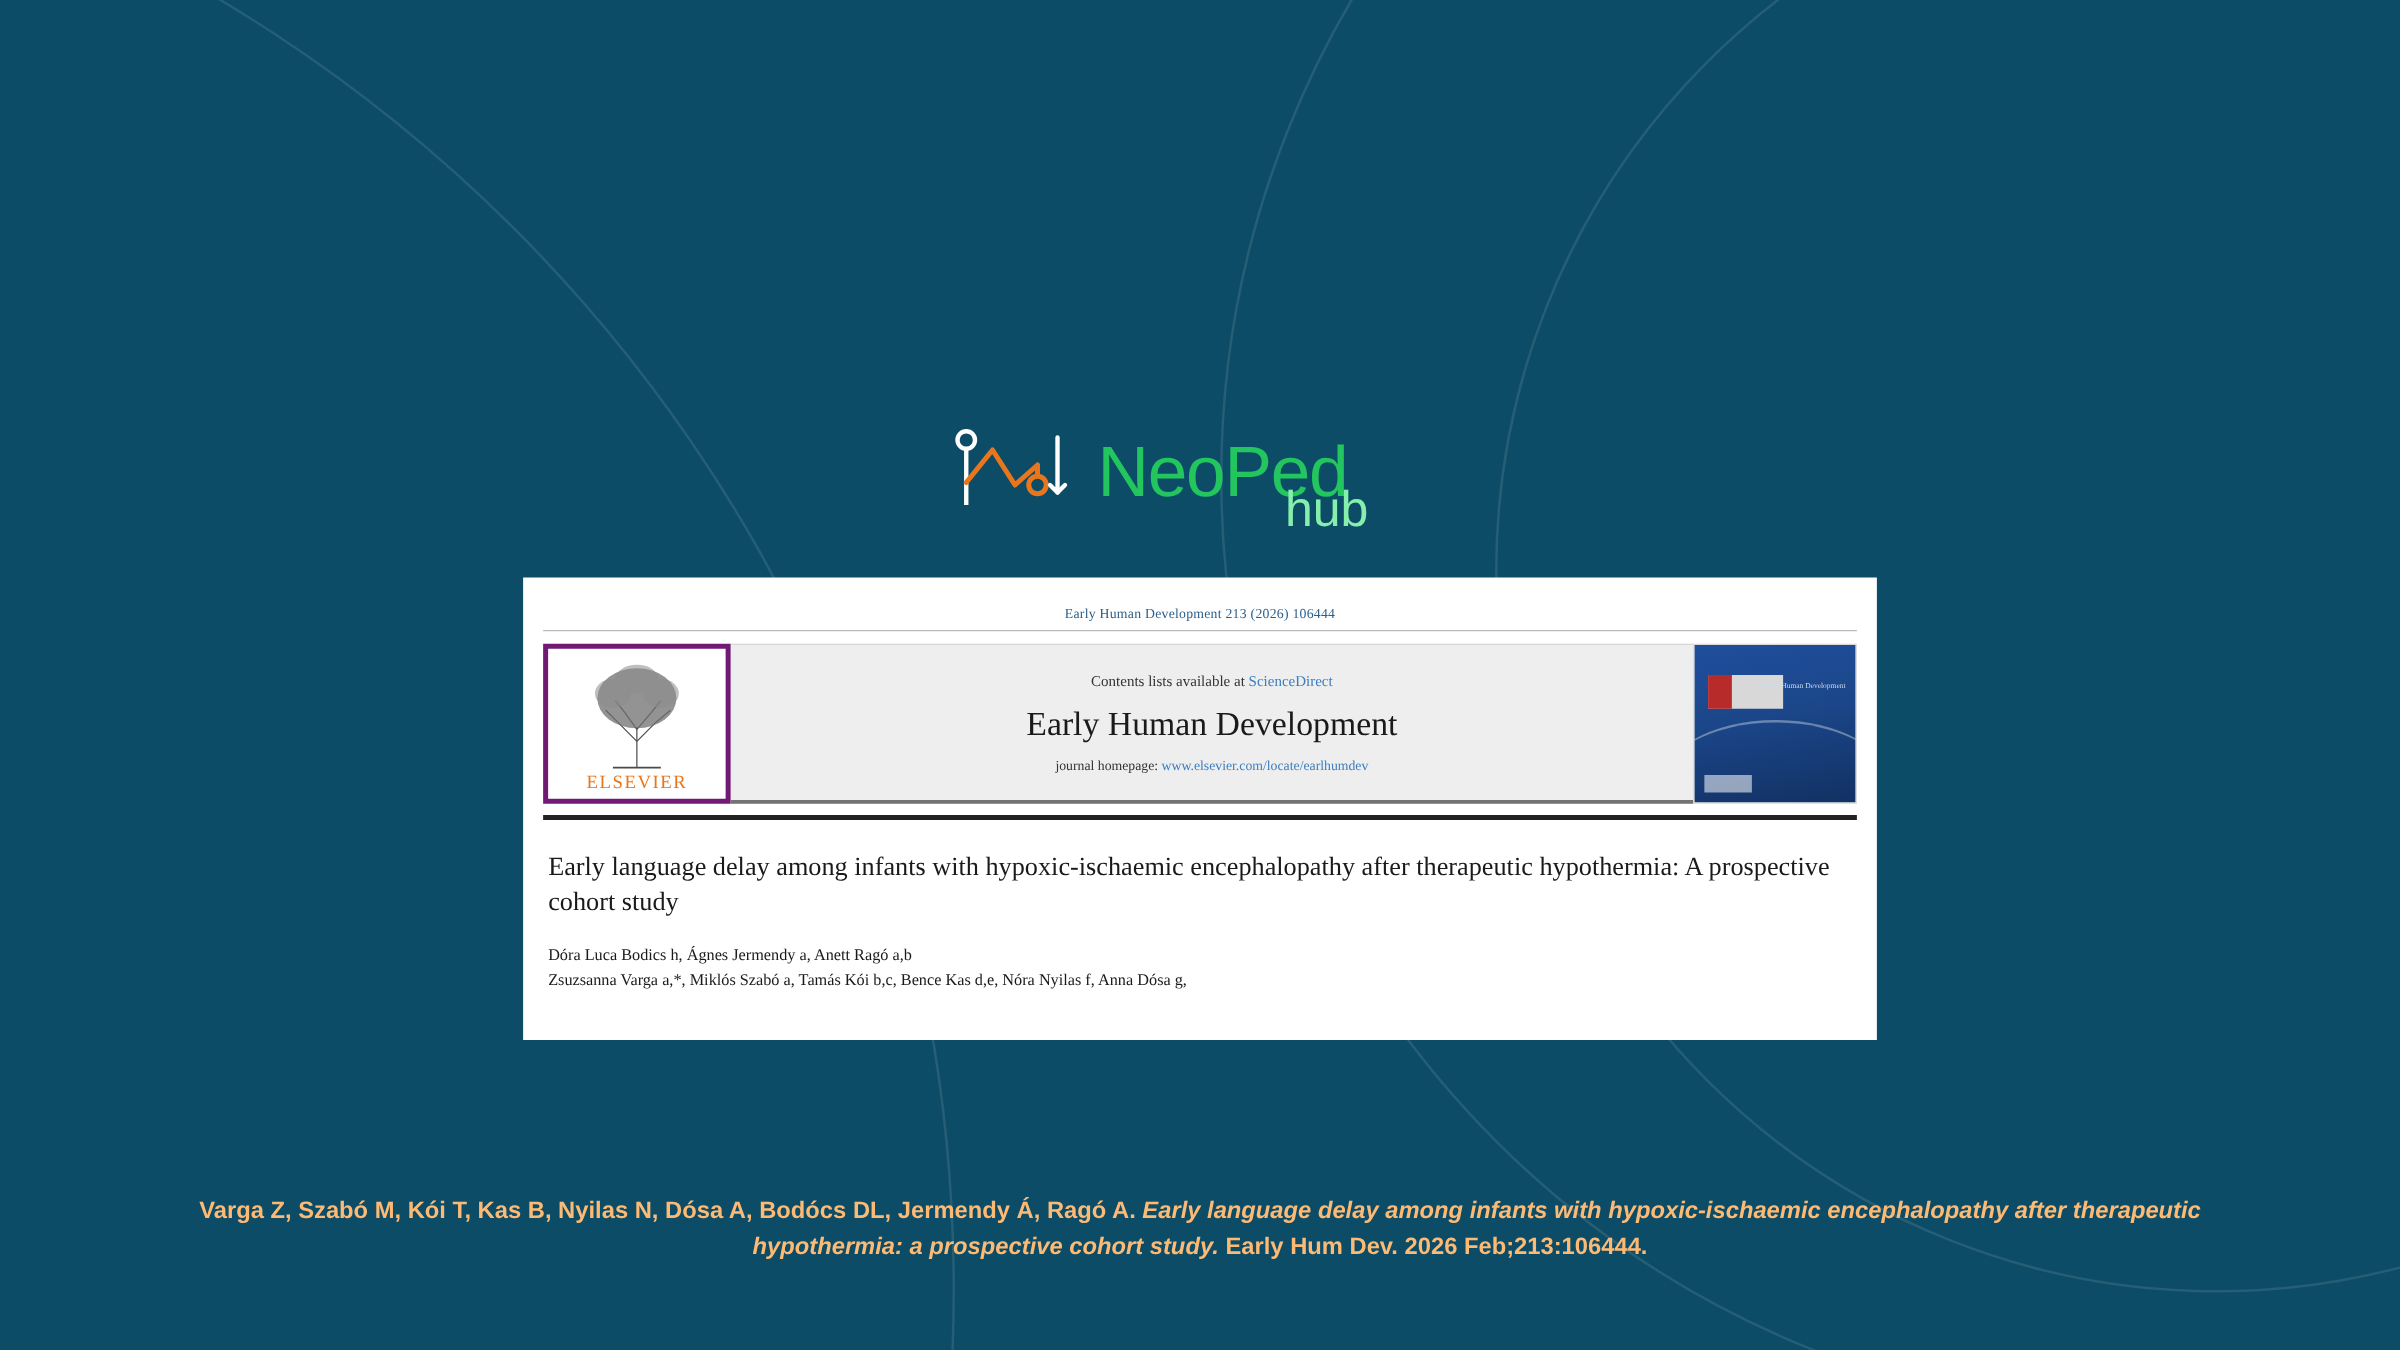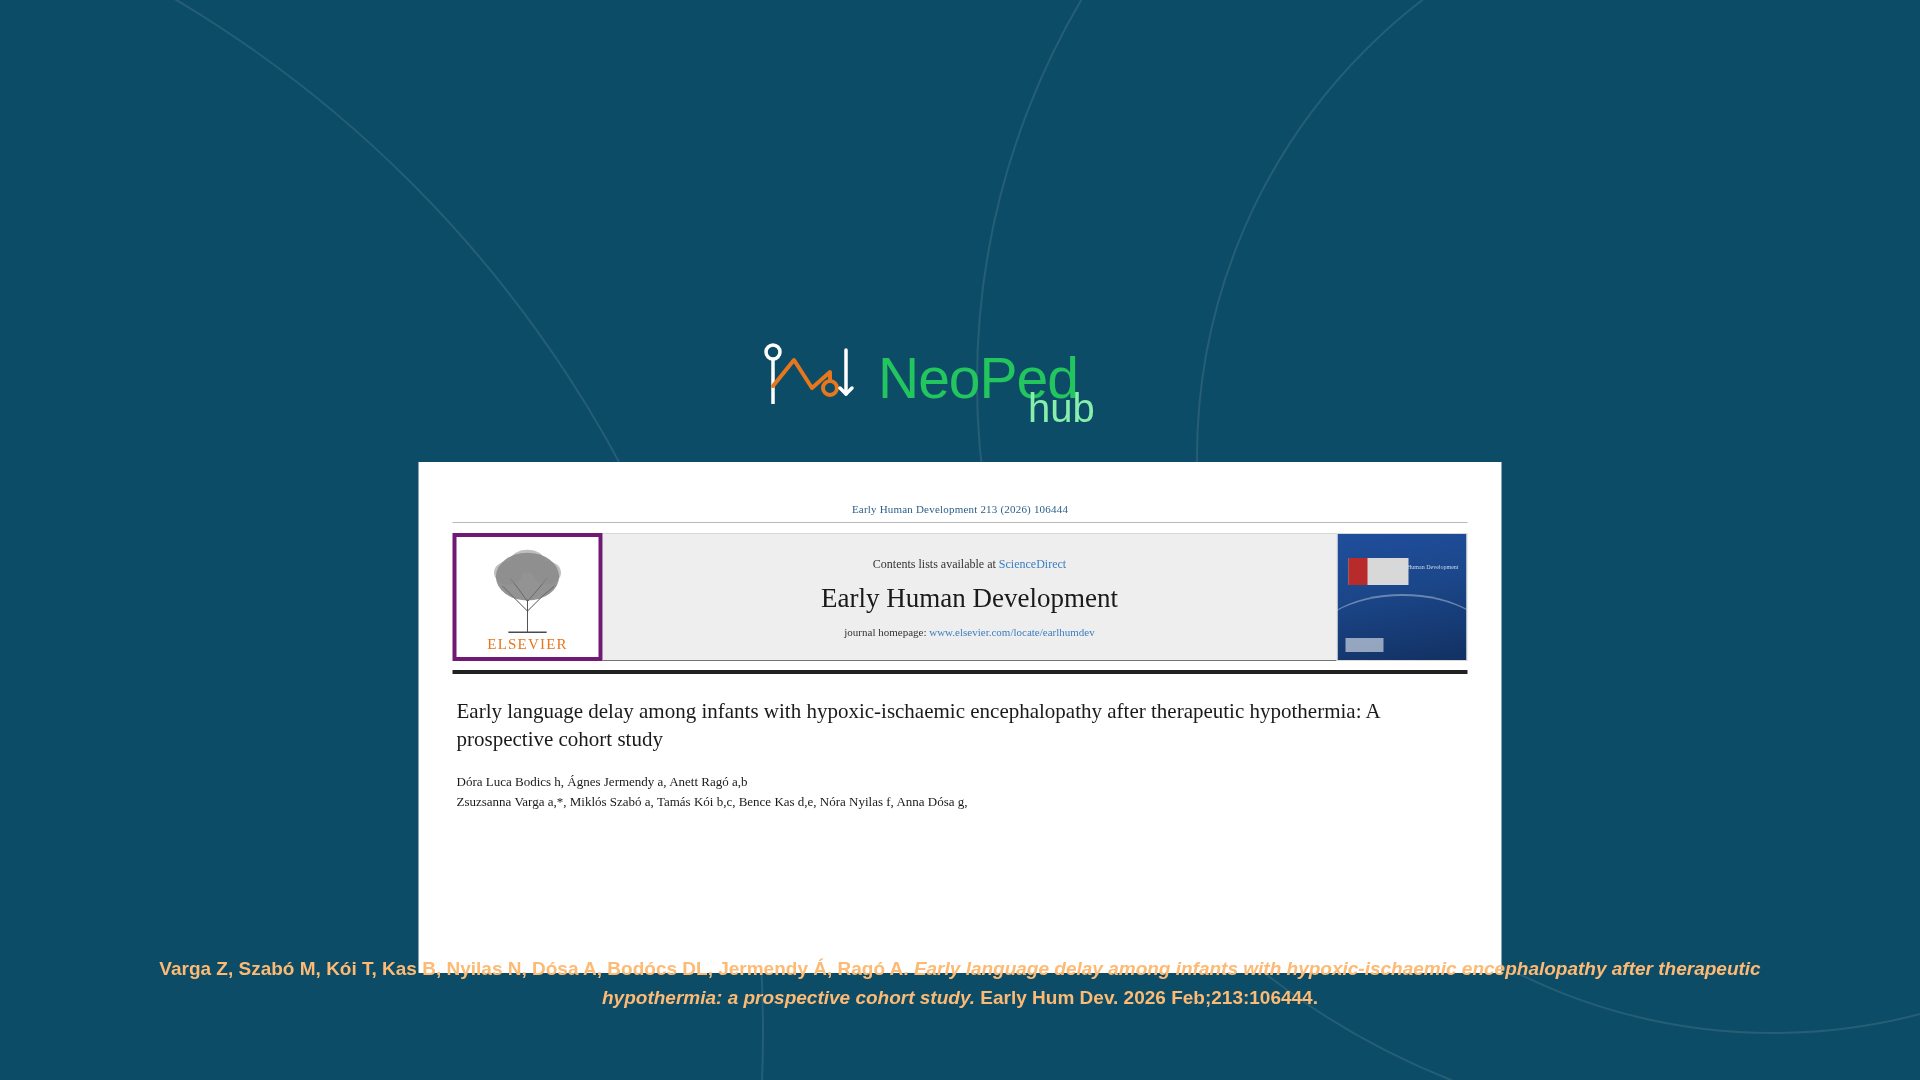--- a/index.html
+++ b/index.html
@@ -98,24 +98,24 @@
     line-height: 1;
   }
 
   
   .paper {
     position: absolute;
     left: 50%;
     transform: translateX(-50%);
     top: 462px;
     width: 1083px;
-    height: 511px;
+    height: 370px;
     background: #ffffff;
     box-sizing: border-box;
-    padding: 18px;
+    padding: 0;
     overflow: hidden;
   }
   .paper-topline {
     text-align: center;
     color: #2c5f8a;
     font-size: 11px;
     font-family: "Liberation Serif", serif;
     padding-top: 23px;
     letter-spacing: 0.2px;
   }
@@ -150,21 +150,21 @@
     color: #e8761d;
     font-family: "Liberation Serif", serif;
     font-size: 15px;
     letter-spacing: 1.2px;
     font-weight: normal;
   }
   .journal-band {
     flex: 1;
     background: #eeeeee;
     border-top: 1px solid #d8d8d8;
-    border-bottom: 1px solid #737373;
+    border-bottom: 3px solid #737373;
     text-align: center;
     display: flex;
     flex-direction: column;
     justify-content: center;
     font-family: "Liberation Serif", serif;
   }
   .band-line1 {
     font-size: 12px;
     color: #333;
   }

